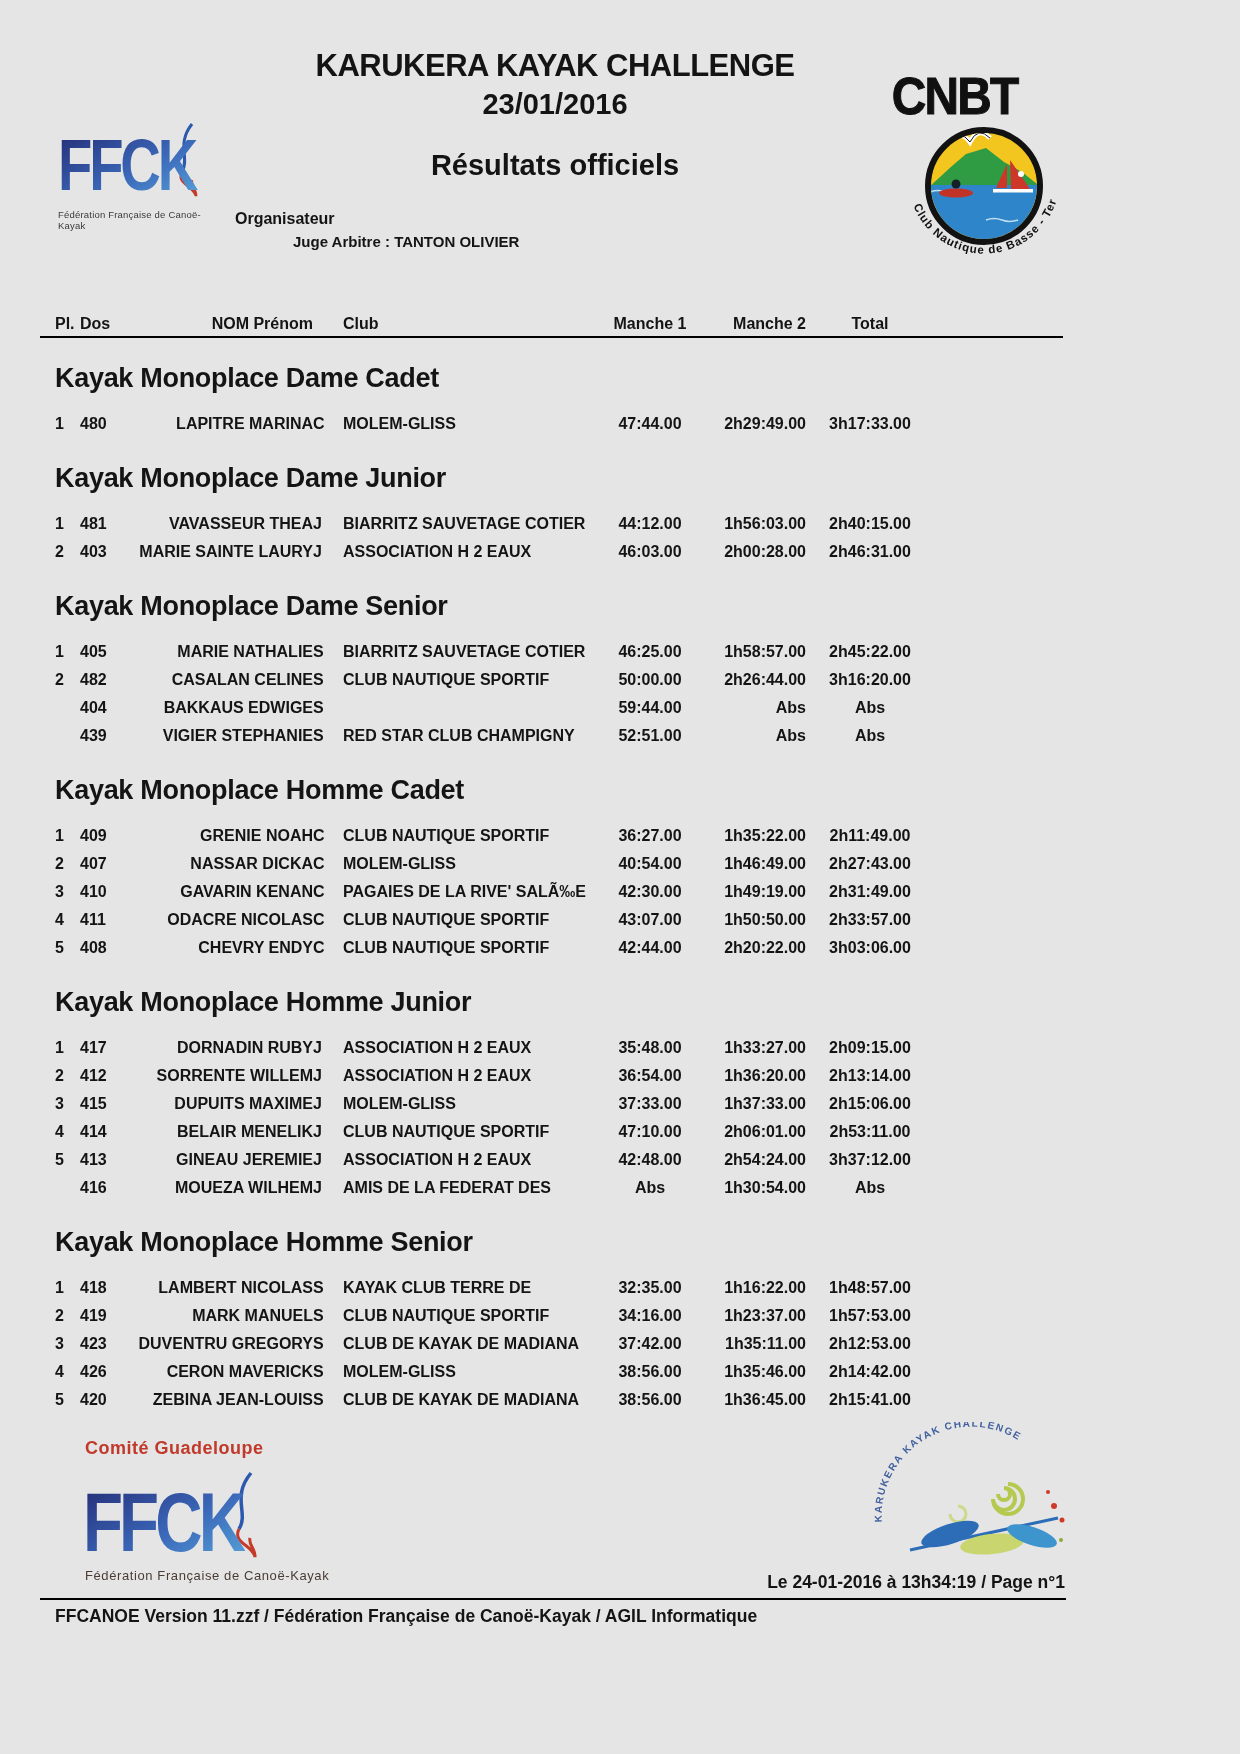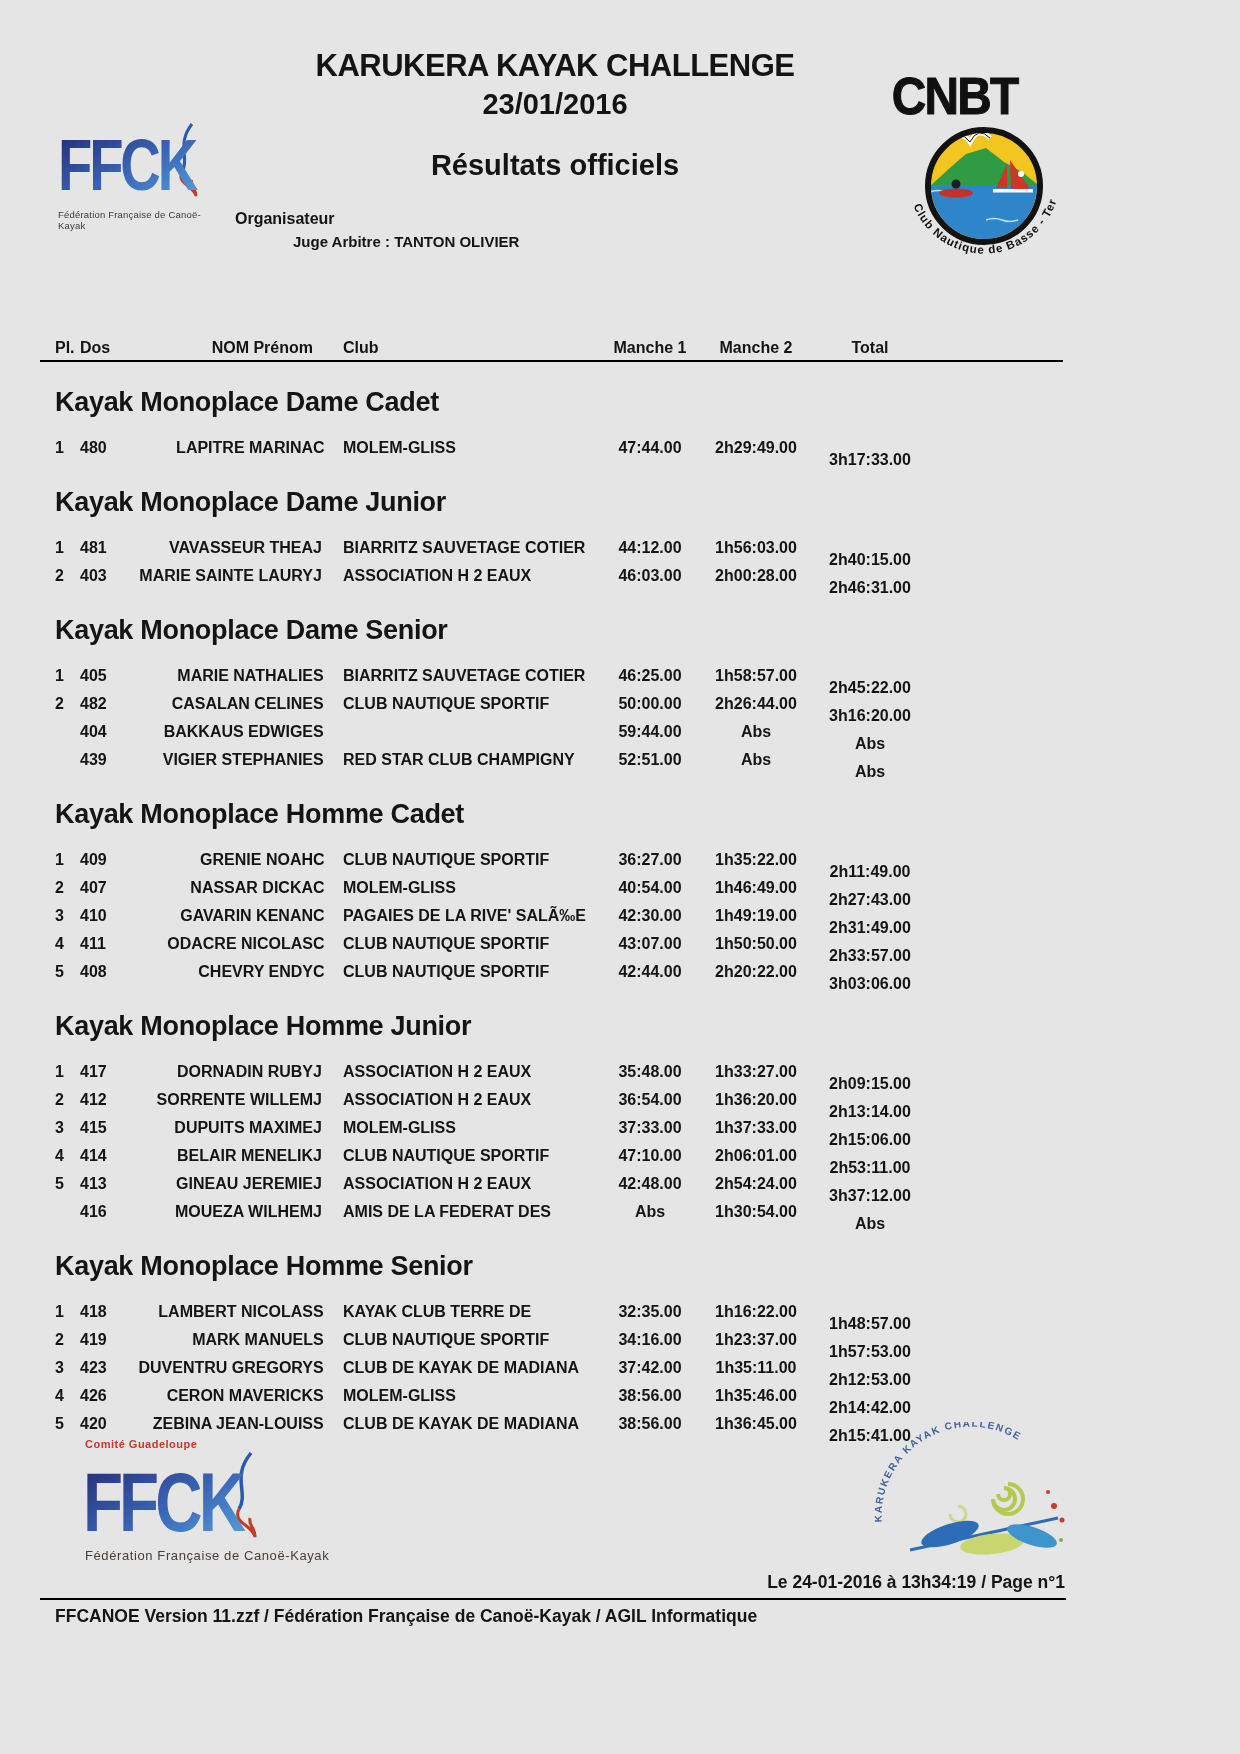--- a/index.html
+++ b/index.html
@@ -17,37 +17,37 @@
   .subtitle    { font-size:29px; margin-top:28px; }
   .org-block   { position:absolute; left:235px; top:210px; width:640px; }
   .org-label   { font-size:16px; }
   .judge-line  { font-size:15px; margin-top:5px; transform:translateX(58px); }
 
   
   .ffck-top { position:absolute; left:58px; top:120px; width:170px; }
   .ffck-top .ffck-sub { font-size:9.5px; font-weight:normal; color:#3a3a3a; margin-top:1px; letter-spacing:0.2px; }
   .cnbt { position:absolute; left:890px; top:70px; width:180px; height:195px;text-decoration:underline; }
   .ffck-bottom { position:absolute; left:55px; top:1438px; width:300px; }
-  .ffck-bottom .committee { font-size:11px; color:#c0392b; letter-spacing:0.5px; margin-left:30px; margin-bottom:1px; }
+  .ffck-bottom .committee { font-size:18px; color:#c0392b; letter-spacing:0.5px; margin-left:30px; margin-bottom:12px; }
   .ffck-bottom .ffck-sub  { font-size:13px; font-weight:normal; color:#4a3c35; letter-spacing:0.6px; margin-left:30px; margin-top:1px; }
   .karukera { position:absolute; left:862px; top:1422px; width:210px; height:155px; }
 
   
   .results { position:absolute; left:55px; top:315px; width:1010px; }
   .thead   { display:flex; font-size:16px; align-items:flex-end; }
   .head-rule { border-top:2.5px solid #000; margin-top:3px; margin-left:-15px; width:1023px; }
   .cell { flex:none; }
   .c-pl    { width:25px; }
   .c-dos   { width:38px; }
   .c-name  { width:195px;text-align:right; }
   .c-cat   { width:30px; }
   .c-club  { width:257px; }
   .c-m1    { width:100px; text-align:center; }
-  .c-m2    { width:100px; text-align:center; margin-left:6px; }
-  .c-total { width:100px; text-align:center; margin-left:14px;margin-top:24px; }
+  .c-m2    { width:100px; text-align:right; margin-left:6px; }
+  .c-total { width:100px; text-align:center; margin-left:14px; }
   .section { margin-top:26px; }
   .section-title { font-size:27px; letter-spacing:-0.3px; line-height:28px; margin-bottom:18px; }
   .row { display:flex; height:28px; align-items:center; font-size:16px; }
 
   
   .datetime { position:absolute; right:175px; top:1572px; font-size:17.5px; }
   .footer-rule { position:absolute; left:40px; top:1598px; width:1026px; border-top:2.5px solid #000; }
   .credits  { position:absolute; left:55px; top:1606px; font-size:17.5px; }
 
   svg text { font-family:"Liberation Sans", sans-serif; }

